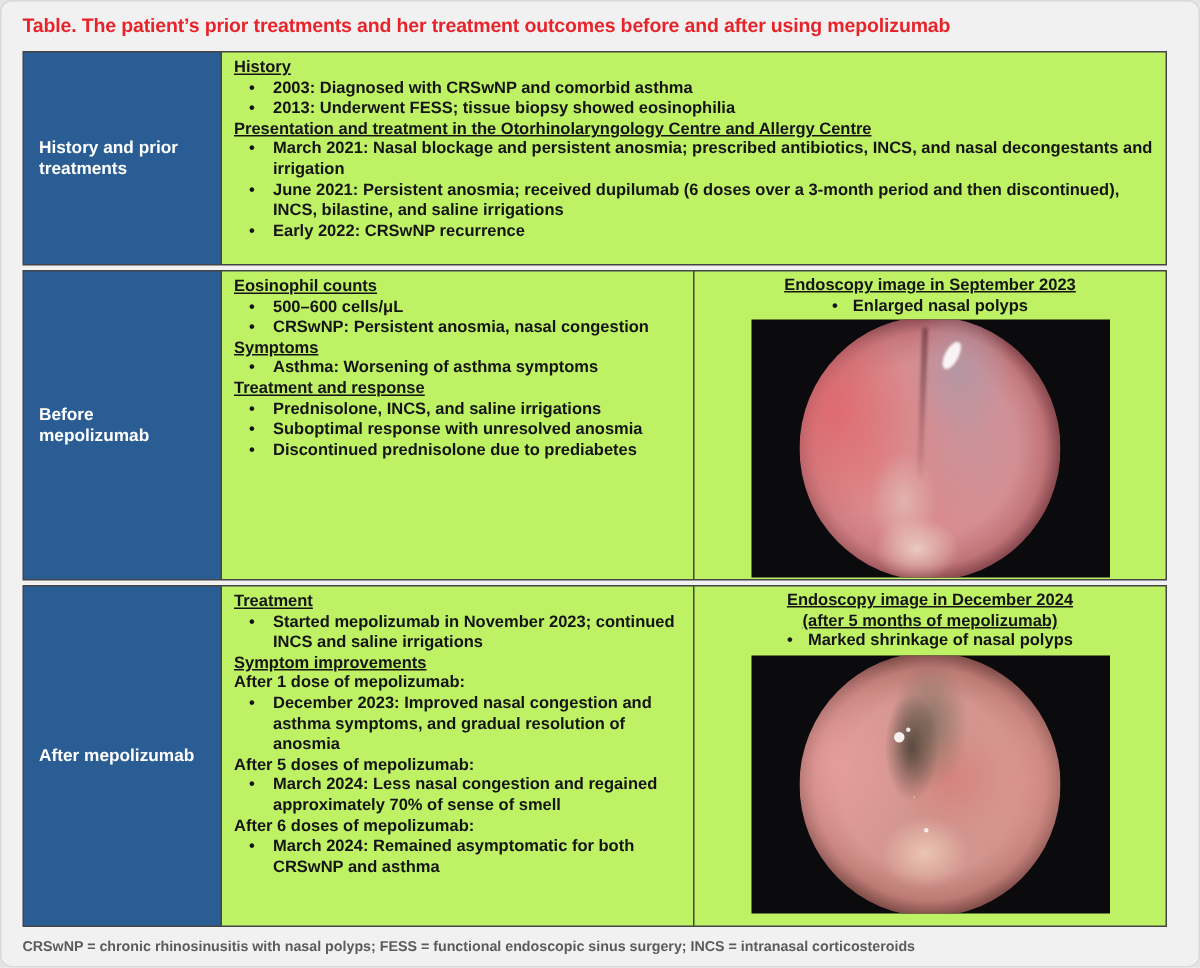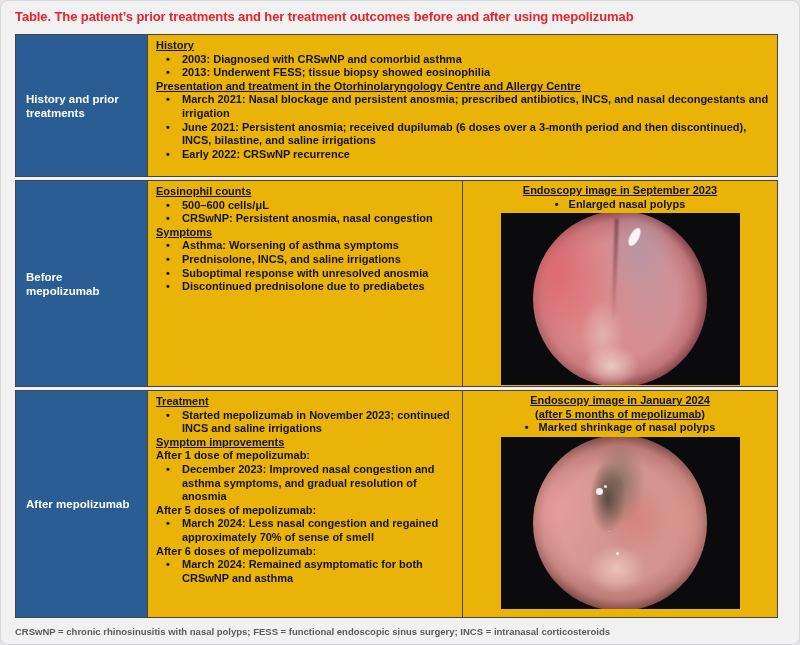--- a/index.html
+++ b/index.html
@@ -27,21 +27,21 @@
   .row2 { height:207px; margin-top:3px; grid-template-columns:131px 314px 1fr; }
   .row3 { height:228px; margin-top:3px; grid-template-columns:131px 314px 1fr; }
 
   .hcell {
     background:#2a5d94; color:#ffffff;
     display:flex; align-items:center;
     padding:4px 10px; font-size:11.5px; font-weight:700; line-height:14px;
   }
 
   .cell {
-    background:#eab308; color:#141416;
+    background:#bef264; color:#141416;
     font-size:11px; font-weight:700; line-height:13.6px;
     padding:4px 8px 2px 8px; overflow:hidden;
   }
 
   .line { position:relative; }
   .line.heading { text-decoration:underline; }
   .line.plain   { }
   .line.bullet  { padding-left:26px; }
   .line.bullet::before { content:"\2022"; position:absolute; left:10px; top:0; }
 
@@ -126,20 +126,21 @@
     </div>
 
     <div class="row row2">
       <div class="hcell">Before mepolizumab</div>
       <div class="cell">
           <div class="line heading">Eosinophil counts</div>
           <div class="line bullet">500–600 cells/μL</div>
           <div class="line bullet">CRSwNP: Persistent anosmia, nasal congestion</div>
           <div class="line heading">Symptoms</div>
           <div class="line bullet">Asthma: Worsening of asthma symptoms</div>
+          <div class="line heading">Treatment and response</div>
           <div class="line bullet">Prednisolone, INCS, and saline irrigations</div>
           <div class="line bullet">Suboptimal response with unresolved anosmia</div>
           <div class="line bullet">Discontinued prednisolone due to prediabetes</div>
         </div>
       <div class="cell img-cell">
         <div class="cap">
             <div class="line caption">Endoscopy image in September 2023</div>
           </div>
         <div class="cap-bullet"><span class="blt"></span><span>Enlarged nasal polyps</span></div>
         <div class="endo endo-1">
@@ -156,21 +157,21 @@
           <div class="line heading">Symptom improvements</div>
           <div class="line plain">After 1 dose of mepolizumab:</div>
           <div class="line bullet">December 2023: Improved nasal congestion and asthma symptoms, and gradual resolution of anosmia</div>
           <div class="line plain">After 5 doses of mepolizumab:</div>
           <div class="line bullet">March 2024: Less nasal congestion and regained approximately 70% of sense of smell</div>
           <div class="line plain">After 6 doses of mepolizumab:</div>
           <div class="line bullet">March 2024: Remained asymptomatic for both CRSwNP and asthma</div>
         </div>
       <div class="cell img-cell">
         <div class="cap">
-            <div class="line caption">Endoscopy image in January 2024</div>
+            <div class="line caption">Endoscopy image in December 2024</div>
             <div class="line caption">(after 5 months of mepolizumab)</div>
           </div>
         <div class="cap-bullet"><span class="blt"></span><span>Marked shrinkage of nasal polyps</span></div>
         <div class="endo endo-2">
           <div class="scope scope-2"></div>
         </div>
       </div>
     </div>
 
   </div>

